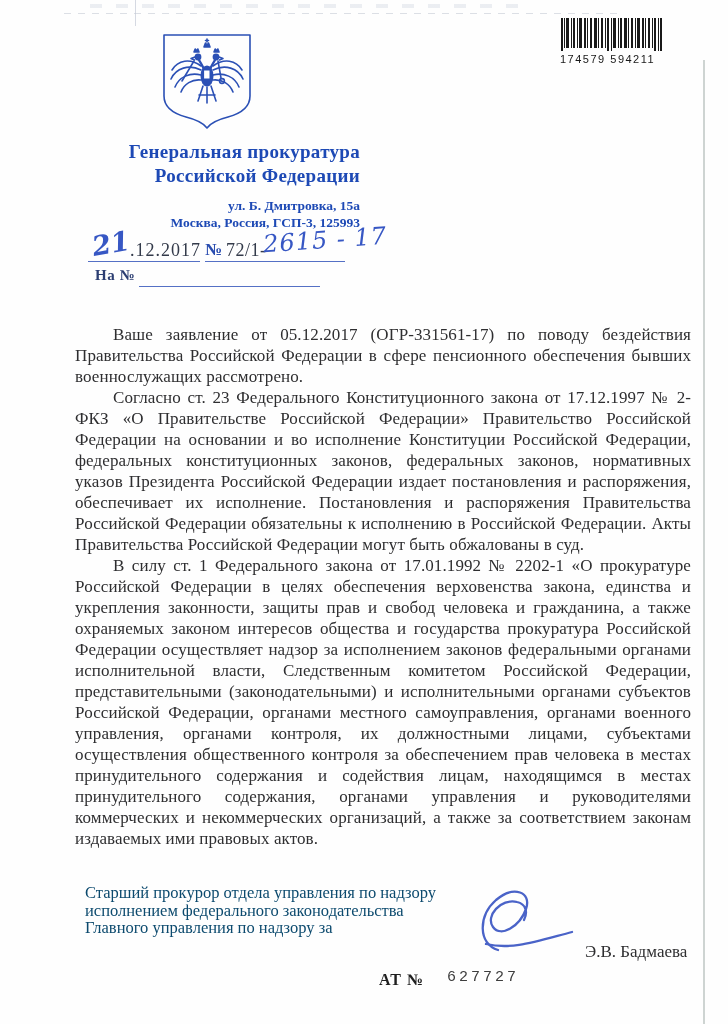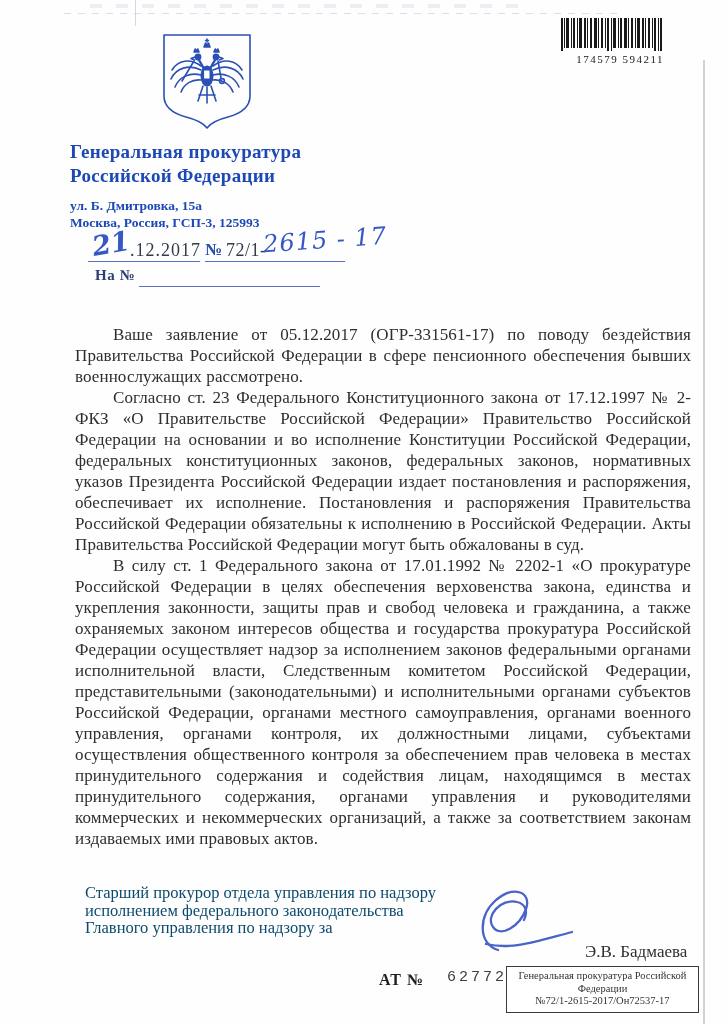--- a/index.html
+++ b/index.html
@@ -17,28 +17,28 @@
   .artifact-top-line{position:absolute;left:64px;top:13px;width:560px;height:1px;
     background:repeating-linear-gradient(90deg,#cdd2da 0 7px,transparent 7px 14px);opacity:.7;}
   .artifact-top-smudge{position:absolute;left:90px;top:4px;width:430px;height:4px;
     background:repeating-linear-gradient(90deg,#dfe3ea 0 12px,transparent 12px 26px);opacity:.6;}
   .artifact-fold{position:absolute;left:135px;top:0;width:1px;height:26px;background:#c3c9d6;opacity:.7;}
   .artifact-edge{position:absolute;left:703px;top:60px;width:2px;height:964px;background:#c6cdca;opacity:.85;}
   
   .barcode{position:absolute;left:560px;top:18px;width:104px;}
   .barcode svg{display:block;}
   .barcode-digits{
-    font-family:Liberation Serif, serif;
+    font-family:Liberation Sans, sans-serif;
     font-size:11px;letter-spacing:1.5px;color:#191919;
-    margin-top:-1px;text-align:right;white-space:nowrap;
+    margin-top:-1px;text-align:left;white-space:nowrap;
   }
   
   .emblem{position:absolute;left:160px;top:32px;width:94px;height:98px;}
   
-  .letterhead{position:absolute;left:70px;top:140px;width:290px;text-align:left;}
+  .letterhead{position:absolute;left:70px;top:140px;width:290px;text-align:right;}
   .agency-name{font-weight:bold;font-size:19px;line-height:24px;color:#1d49b5;letter-spacing:.3px;}
   .agency-address{margin-top:9px;font-weight:bold;font-size:13.5px;line-height:17px;color:#1d49b5;}
   
   .ref-line{position:absolute;left:0;top:0;width:728px;height:0;}
   .hand{color:#3757c4;font-style:italic;font-family:"DejaVu Serif", serif;}
   .ref-day{position:absolute;left:92px;top:228px;font-size:27px;transform:rotate(-10deg);font-weight:bold;}
   .ref-date{position:absolute;left:130px;top:240px;font-size:18px;color:#333a4a;letter-spacing:1px;}
   .ref-no-sign{position:absolute;left:205px;top:240px;font-size:17px;font-weight:bold;color:#2a4db0;}
   .ref-num-typed{position:absolute;left:226px;top:240px;font-size:18px;color:#333a4a;letter-spacing:.5px;}
   .ref-num-hand{position:absolute;left:263px;top:226px;font-size:24px;transform:rotate(-4deg);letter-spacing:1px;}
@@ -198,19 +198,14 @@
         <path d="M18,66 C44,72 66,64 104,54"></path>
       </g>
     </svg>
   </div>
 
   <div class="sign-name">Э.В. Бадмаева</div>
 
   <div class="at-label">АТ №</div>
   <div class="at-number">627727</div>
 
-  <div class="stamp-box">
-    <div>Генеральная прокуратура Российской</div>
-    <div>Федерации</div>
-    <div>№72/1-2615-2017/Он72537-17</div>
-  </div>
 
 </div>
 
 </body></html>

